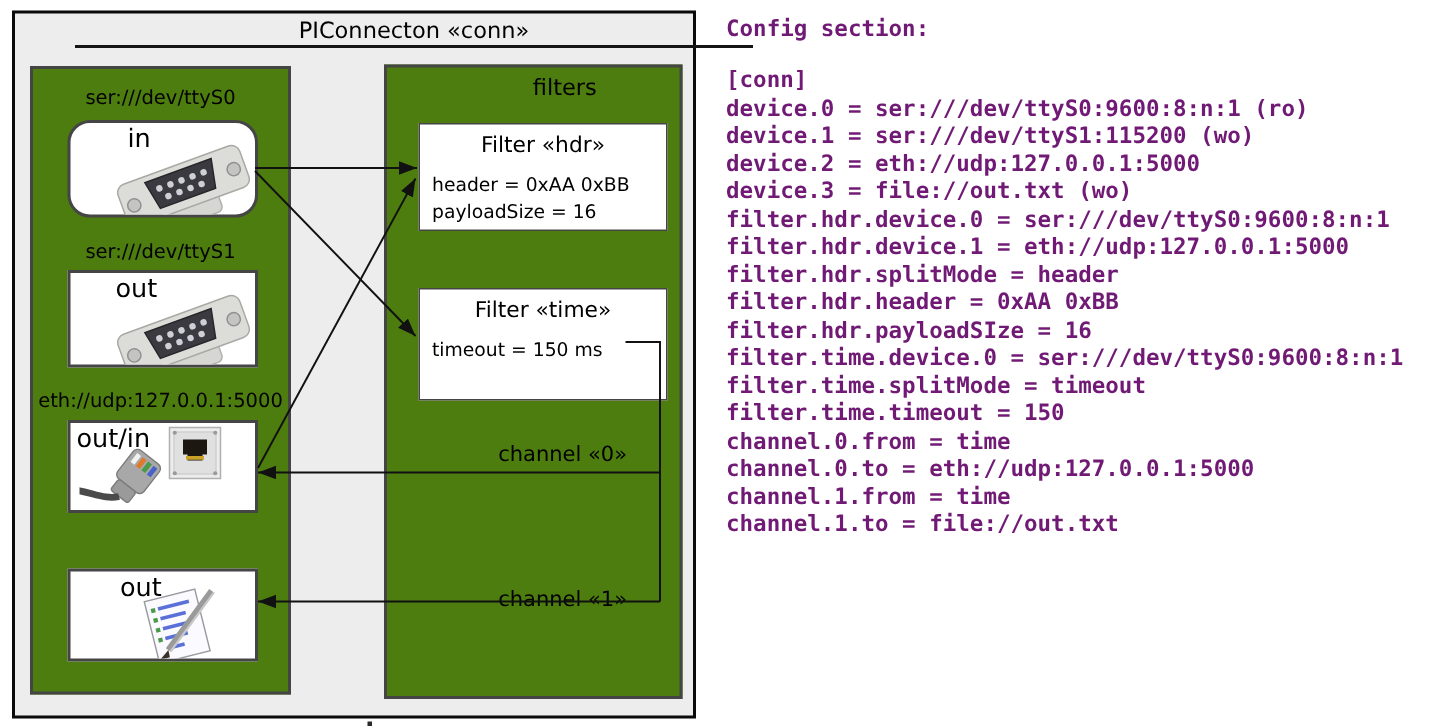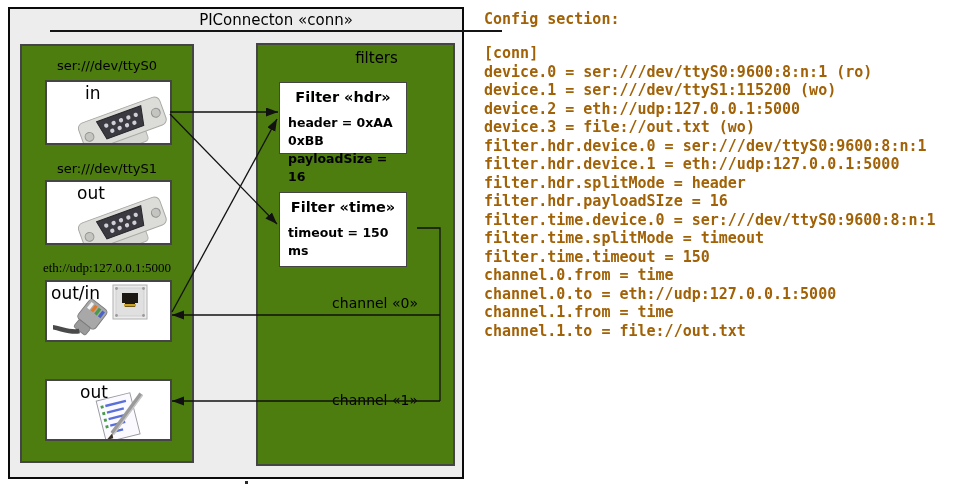--- a/index.html
+++ b/index.html
@@ -33,55 +33,55 @@
     position:absolute; left:23px; width:127px;
     background:#ffffff; border:2px solid #454545; overflow:hidden;
   }
   .dir { position:absolute; top:1px; font-size:17px; }
   .icon { position:absolute; }
   .filters-title {
     position:absolute; top:4px; left:0; width:100%;
     text-align:center; font-size:15px;padding-left:42px;
   }
   .filter-box {
-    position:absolute; left:21px; width:128px;
-    background:#ffffff; border:1.5px solid #454545;font-weight:bold;
+    position:absolute; left:21px; width:166px;
+    background:#ffffff; border:1.5px solid #454545;
   }
   .filter-title { margin-top:6px; text-align:center; font-size:14.5px; }
   .filter-props { margin:9px 0 0 8px; font-size:12.5px; line-height:18px; }
   .channel-label {
     position:absolute; right:52px; font-size:14px; white-space:nowrap;
   }
   .chan0 { top:295px; }
   .chan1 { top:392px; }
   .wires { position:absolute; left:0; top:0; width:470px; height:484px; pointer-events:none; }
   .port-tick { position:absolute; left:235px; top:472px; width:3px; height:10px; background:#2a2a2a; }
   
   .config {
     position:absolute; left:484px; top:10px; width:478px;
     font-family:"DejaVu Sans Mono", monospace; font-size:15px;
-    font-weight:600; letter-spacing:0px; color:#a16207;
+    font-weight:600; letter-spacing:0px; color:#701a75;
   }
   .cfg-heading { height:18px; line-height:18px; white-space:pre; }
   .cfg-spacer { height:16px; }
   .cfg-line { height:18.5px; line-height:18.5px; white-space:pre; }
 </style>
 </head>
 <body>
 
 <div class="stage">
 
   <div class="diagram">
     <div class="outer-box">
       <div class="outer-title">PIConnecton «conn»</div>
 
       <div class="panel devices-panel">
 
         <div class="dev-label" style="top:12px;">ser:///dev/ttyS0</div>
-        <div class="dev-box" style="top:34px; height:65px;">
+        <div class="dev-box" style="top:34px; height:65px;border-radius:15px;">
           <span class="dir" style="left:38px;">in</span>
           <svg class="icon" style="left:26px; top:13px;" width="98" height="56" viewBox="0 0 100 56">
             <g transform="rotate(-20 50 28)">
               <rect x="30" y="40" width="40" height="14" rx="4" fill="#d6d6d2" stroke="#b0b0ac"></rect>
               <rect x="6" y="14" width="88" height="30" rx="6" fill="#dcdcd8" stroke="#a8a8a4"></rect>
               <polygon points="26,18 74,18 70,38 30,38" fill="#3a3a40" stroke="#26262b"></polygon>
               <circle cx="34" cy="25" r="2.2" fill="#cfcfd8"></circle>
                 <circle cx="42" cy="25" r="2.2" fill="#cfcfd8"></circle>
                 <circle cx="50" cy="25" r="2.2" fill="#cfcfd8"></circle>
                 <circle cx="58" cy="25" r="2.2" fill="#cfcfd8"></circle>
@@ -112,21 +112,21 @@
               <circle cx="38" cy="32" r="2.2" fill="#cfcfd8"></circle>
                 <circle cx="46" cy="32" r="2.2" fill="#cfcfd8"></circle>
                 <circle cx="54" cy="32" r="2.2" fill="#cfcfd8"></circle>
                 <circle cx="62" cy="32" r="2.2" fill="#cfcfd8"></circle>
               <circle cx="14" cy="30" r="4.5" fill="#c4c4c0" stroke="#909090"></circle>
               <circle cx="86" cy="30" r="4.5" fill="#c4c4c0" stroke="#909090"></circle>
             </g>
           </svg>
         </div>
 
-        <div class="dev-label" style="top:214px;font-family:Liberation Serif, serif;">eth://udp:127.0.0.1:5000</div>
+        <div class="dev-label" style="top:214px;">eth://udp:127.0.0.1:5000</div>
         <div class="dev-box" style="top:234px; height:62px;">
           <span class="dir" style="left:4px;">out/in</span>
           <svg class="icon" style="left:64px; top:2px;" width="38" height="36" viewBox="0 0 36 36">
             <rect x="1" y="1" width="34" height="34" fill="#ececec" stroke="#b0b0b0"></rect>
             <rect x="4" y="4" width="28" height="28" fill="#e0e0e0" stroke="#cfcfcf"></rect>
             <path d="M10 9 h16 v10 h-3 v4 h-10 v-4 h-3 z" fill="#1c1710"></path>
             <rect x="12" y="20" width="12" height="2.5" fill="#c9a227"></rect>
             <circle cx="4.5" cy="4.5" r="1.4" fill="#9a9a9a"></circle>
               <circle cx="31.5" cy="4.5" r="1.4" fill="#9a9a9a"></circle>
             <circle cx="4.5" cy="31.5" r="1.4" fill="#9a9a9a"></circle>
@@ -211,20 +211,21 @@
     <div class="cfg-heading">Config section:</div>
     <div class="cfg-spacer"></div>
     <div class="cfg-line">[conn]</div>
     <div class="cfg-line">device.0 = ser:///dev/ttyS0:9600:8:n:1 (ro)</div>
     <div class="cfg-line">device.1 = ser:///dev/ttyS1:115200 (wo)</div>
     <div class="cfg-line">device.2 = eth://udp:127.0.0.1:5000</div>
     <div class="cfg-line">device.3 = file://out.txt (wo)</div>
     <div class="cfg-line">filter.hdr.device.0 = ser:///dev/ttyS0:9600:8:n:1</div>
     <div class="cfg-line">filter.hdr.device.1 = eth://udp:127.0.0.1:5000</div>
     <div class="cfg-line">filter.hdr.splitMode = header</div>
+    <div class="cfg-line">filter.hdr.header = 0xAA 0xBB</div>
     <div class="cfg-line">filter.hdr.payloadSIze = 16</div>
     <div class="cfg-line">filter.time.device.0 = ser:///dev/ttyS0:9600:8:n:1</div>
     <div class="cfg-line">filter.time.splitMode = timeout</div>
     <div class="cfg-line">filter.time.timeout = 150</div>
     <div class="cfg-line">channel.0.from = time</div>
     <div class="cfg-line">channel.0.to = eth://udp:127.0.0.1:5000</div>
     <div class="cfg-line">channel.1.from = time</div>
     <div class="cfg-line">channel.1.to = file://out.txt</div>
   </div>
 

